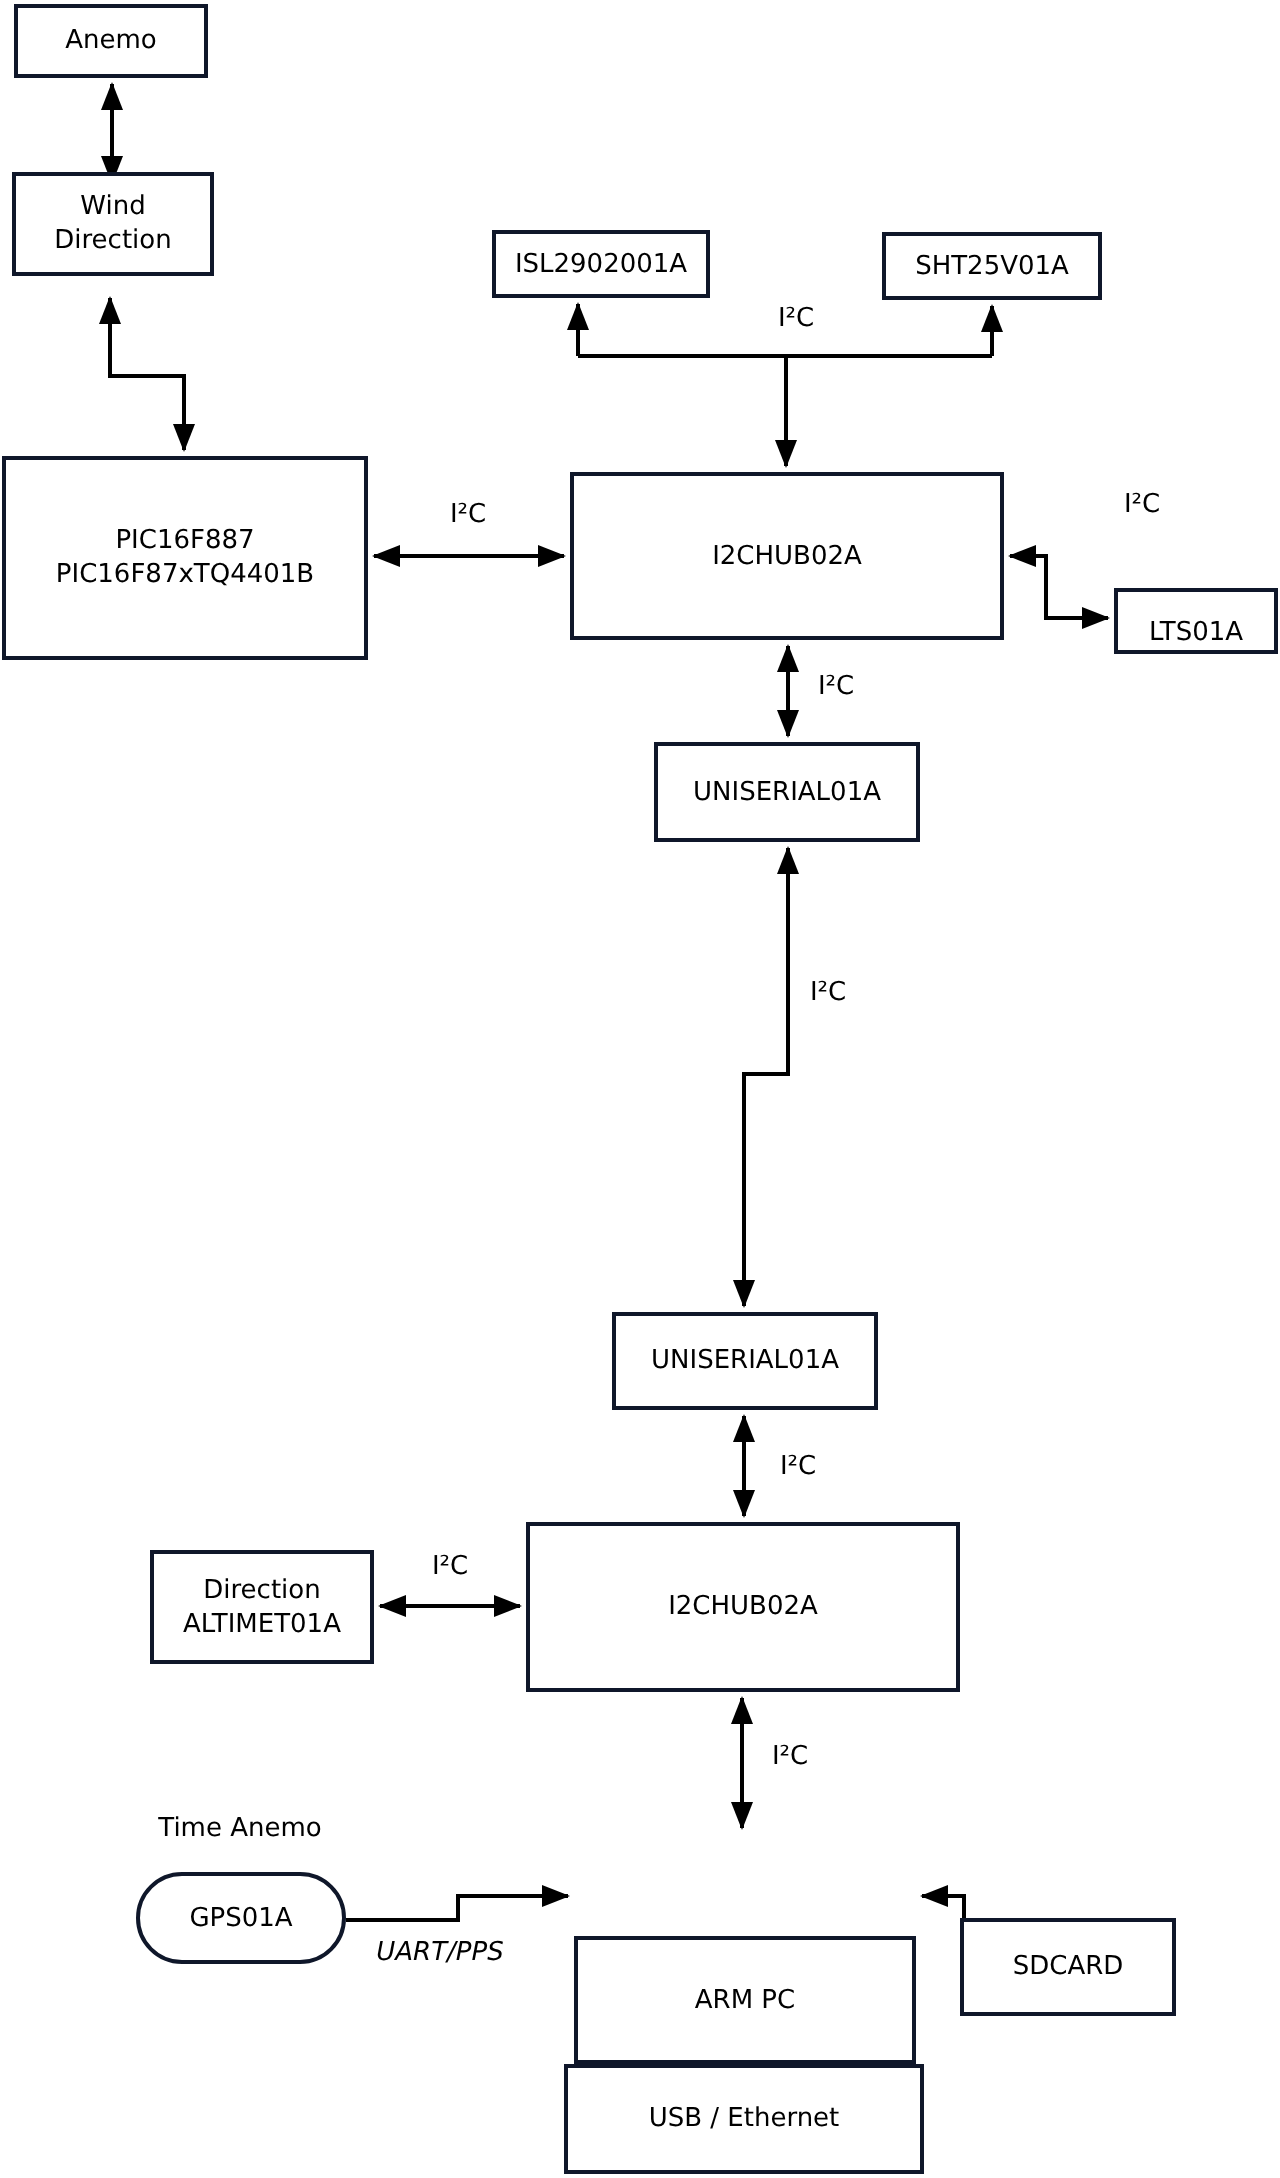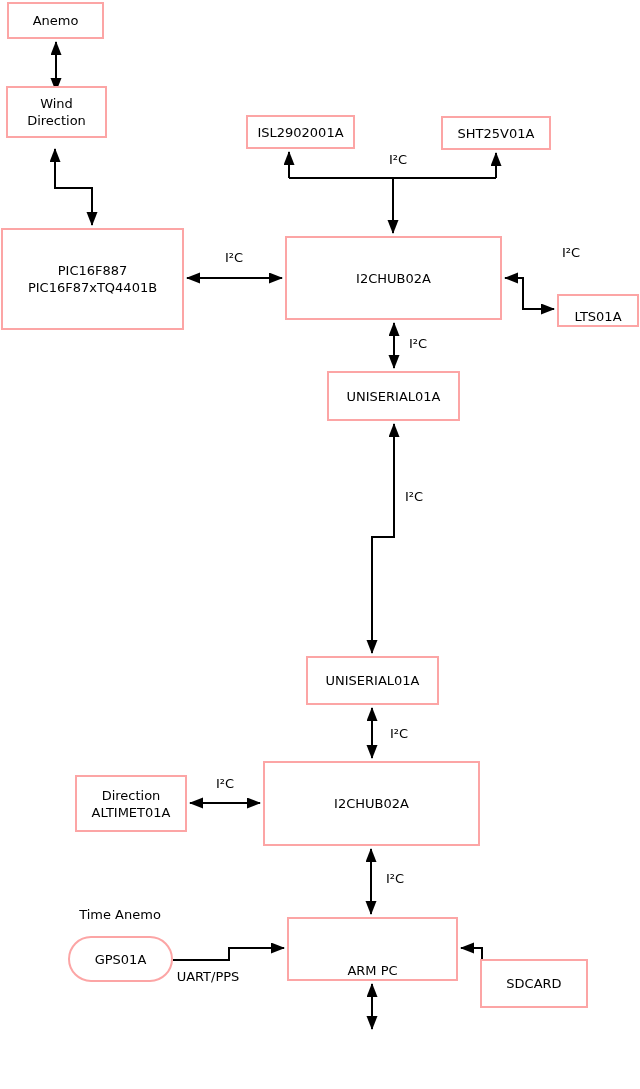--- a/index.html
+++ b/index.html
@@ -8,21 +8,21 @@
     width:640px;height:1089px;
     background:#ffffff;
     font-family:"DejaVu Sans","Liberation Sans",sans-serif;
     color:#000000;
     overflow:hidden;
   }
   #wires{position:absolute;left:0;top:0;width:640px;height:1089px;}
   .node{
     position:absolute;
     box-sizing:border-box;
-    border:2px solid #fca5a5;
+    border:2px solid #0f172a;
     background:#ffffff;
     display:flex;
     flex-direction:column;
     align-items:center;
     justify-content:center;
     text-align:center;
     font-size:13px;
     line-height:17px;
     white-space:nowrap;
   }
@@ -39,34 +39,34 @@
   .n-pic        {left:1px;   top:228px;  width:183px; height:102px;}
   .n-isl        {left:234px; top:115px;  width:109px; height:34px;margin-left:12px;}
   .n-sht        {left:441px; top:116px;  width:110px; height:34px;}
   .n-hub1       {left:285px; top:236px;  width:217px; height:84px;}
   .n-lts        {left:557px; top:294px;  width:82px;  height:33px;justify-content:flex-end;}
   .n-uni1       {left:327px; top:371px;  width:133px; height:50px;}
   .n-uni2       {left:306px; top:656px;  width:133px; height:49px;}
   .n-baro       {left:75px;  top:775px;  width:112px; height:57px;}
   .n-hub2       {left:263px; top:761px;  width:217px; height:85px;}
   .n-gps        {left:68px;  top:936px;  width:105px; height:46px;border-radius:23px;}
-  .n-arm        {left:287px; top:917px;  width:171px; height:64px;justify-content:flex-end;}
+  .n-arm        {left:287px; top:968px;  width:171px; height:64px;}
   .n-sdcard     {left:480px; top:959px;  width:108px; height:49px;}
   .n-usb        {left:282px; top:1032px; width:180px; height:55px;}
   
   .l-i2c1{left:234px; top:251px;}
   .l-i2c2{left:398px; top:153px;}
   .l-i2c3{left:571px; top:246px;}
   .l-i2c4{left:418px; top:337px;}
   .l-i2c5{left:414px; top:490px;}
   .l-i2c6{left:399px; top:727px;}
   .l-i2c7{left:225px; top:777px;}
   .l-i2c8{left:395px; top:872px;}
   .l-timesource{left:120px; top:908px;}
-  .l-uartpps{left:208px; top:970px;}
+  .l-uartpps{left:220px; top:970px;font-style:italic;}
 </style>
 </head>
 <body>
 
 <div id="canvas">
 
   <svg id="wires" width="640" height="1089" viewBox="0 0 640 1089" xmlns="http://www.w3.org/2000/svg">
     <defs>
       <marker id="ah" markerUnits="userSpaceOnUse" markerWidth="16" markerHeight="12" refX="13" refY="5.5" orient="auto-start-reverse">
         <path d="M0,0 L14,5.5 L0,11 z" fill="#000000"></path>
@@ -157,20 +157,23 @@
   </div>
 
   <div class="node n-arm">
     <span>ARM PC</span>
   </div>
 
   <div class="node n-sdcard">
     <span>SDCARD</span>
   </div>
 
+  <div class="node n-usb">
+    <span>USB / Ethernet</span>
+  </div>
 
   <span class="elabel l-i2c1">I²C</span>
   <span class="elabel l-i2c2">I²C</span>
   <span class="elabel l-i2c3">I²C</span>
   <span class="elabel l-i2c4">I²C</span>
   <span class="elabel l-i2c5">I²C</span>
   <span class="elabel l-i2c6">I²C</span>
   <span class="elabel l-i2c7">I²C</span>
   <span class="elabel l-i2c8">I²C</span>
   <span class="elabel l-timesource">Time Anemo</span>

